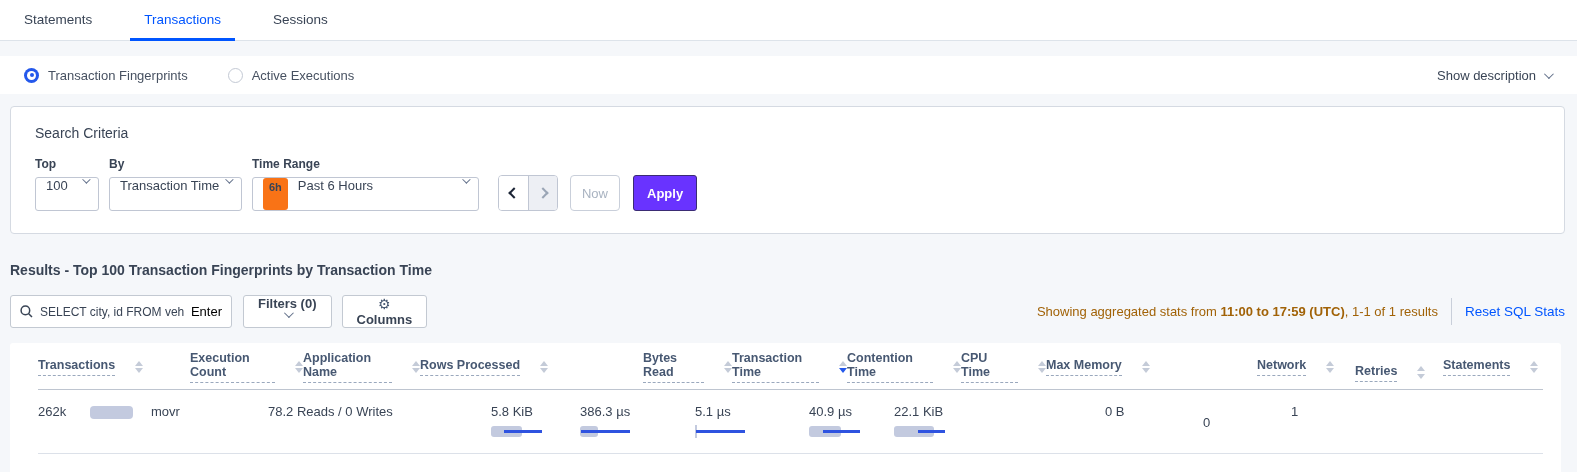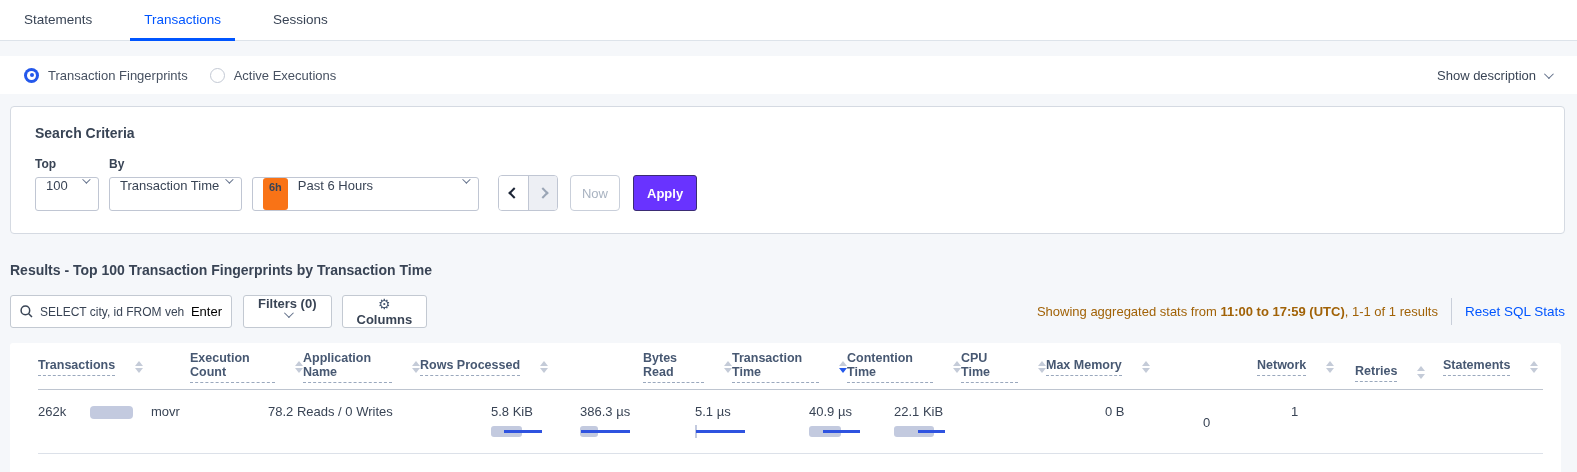--- a/index.html
+++ b/index.html
@@ -5,34 +5,34 @@
   * { margin:0; padding:0; box-sizing:border-box; }
   html,body { width:1577px; height:472px; background:#F5F7FA; font-family:"Liberation Sans",sans-serif; color:#394455; overflow:hidden; }
 
   
   .tabbar { background:#fff; border-bottom:1px solid #DDE3EA; display:flex; padding-left:10px; height:41px; }
   .tab { padding:0 14px; margin-right:24px; font-size:13.5px; font-weight:500; color:#394455; display:flex; align-items:center; cursor:pointer; border-bottom:3px solid transparent; margin-bottom:-1px; }
   .tab.active { color:#0055FF; border-bottom-color:#0055FF; }
 
   
   .subbar { background:#fff; margin-top:15px; height:38px; display:flex; align-items:center; justify-content:space-between; padding:0 26px 0 24px; }
-  .radio-group { display:flex; align-items:center; gap:22px; }
+  .radio-group { display:flex; align-items:center; gap:40px; }
   .radio-opt { display:flex; align-items:center; gap:9px; font-size:13px; color:#475161; cursor:pointer; }
   .radio { width:15px; height:15px; border-radius:50%; position:relative; flex:0 0 auto; }
   .radio.on { background:#2458EB; }
   .radio.on::after { content:""; position:absolute; left:3px; top:3px; width:9px; height:9px; background:#fff; border-radius:50%; }
   .radio.on::before { content:""; position:absolute; left:5.5px; top:5.5px; width:4px; height:4px; background:#2458EB; border-radius:50%; z-index:1; }
   .radio.off { background:#fff; border:1px solid #C3C9D4; }
   .show-desc { display:flex; align-items:center; gap:8px; font-size:13px; color:#394455; cursor:pointer; }
 
   .chev { width:7px; height:7px; border-right:1.7px solid #62708a; border-bottom:1.7px solid #62708a; transform:rotate(45deg) translateY(-2px); display:inline-block; }
 
   
   .criteria-card { background:#fff; border:1px solid #D5DAE2; border-radius:4px; margin:12px 12px 0 10px; padding:18px 24px 22px 24px; }
-  .criteria-title { font-size:14px; font-weight:bold; color:#394455; }
+  .criteria-title { font-size:14px; font-weight:normal; color:#394455; }
   .criteria-row { display:flex; align-items:flex-end; margin-top:16px; }
   .field { margin-right:10px; }
   .field-label { font-size:12px; font-weight:bold; color:#394455; margin-bottom:6px; }
   .select { height:34px; border:1px solid #C0C6D3; border-radius:3px; background:#fff; display:flex; padding:0 10px; font-size:13px; color:#394455; cursor:pointer; }
   .select .chev { margin-left:auto; width:6px; height:6px; }
   .sel-top { width:64px; }
   .sel-by { width:133px; }
   .sel-range { width:227px; }
   .range-badge { background:#f97316; color:#394455; font-size:11px; font-weight:bold; border-radius:3px; padding:3px 6px; margin-right:10px; }
   .arrow-group { display:flex; border:1px solid #C0C6D3; border-radius:4px; overflow:hidden; margin-left:9px; height:36px; }
@@ -121,20 +121,21 @@
       </div>
     </div>
     <div class="field">
       <div class="field-label">By</div>
       <div class="select sel-by">
         <span>Transaction Time</span>
         <span class="chev"></span>
       </div>
     </div>
     <div class="field">
+      <div class="field-label">Time Range</div>
       <div class="select sel-range">
         <span class="range-badge">6h</span>
         <span>Past 6 Hours</span>
         <span class="chev"></span>
       </div>
     </div>
     <div class="arrow-group">
       <div class="arrow-btn">
           <span class="chev-l"></span>
         </div>

